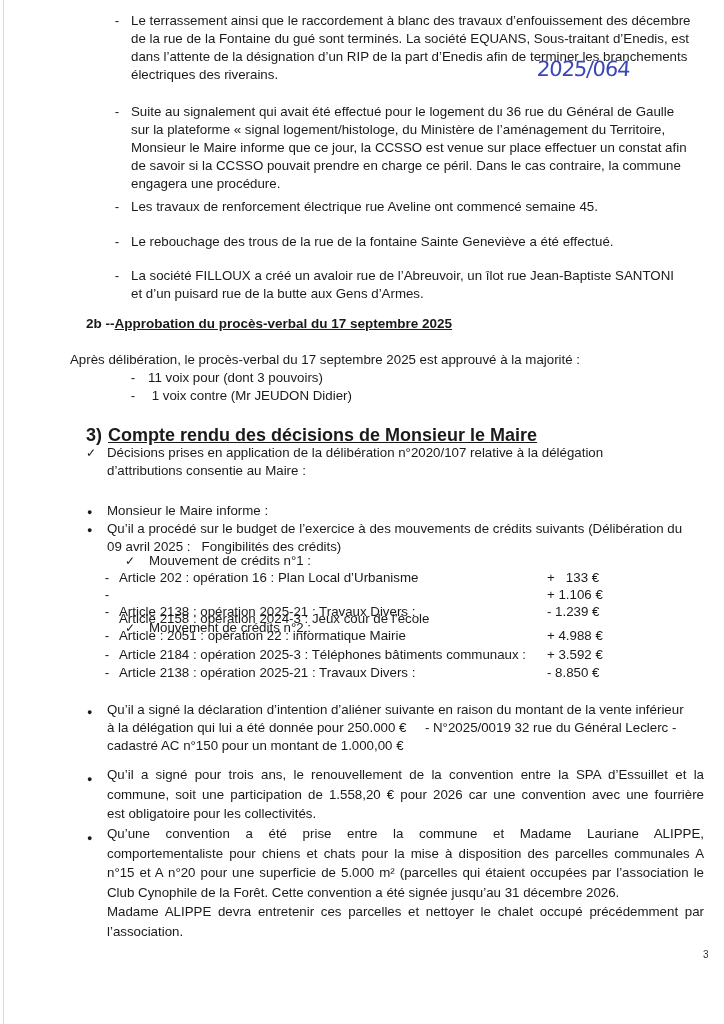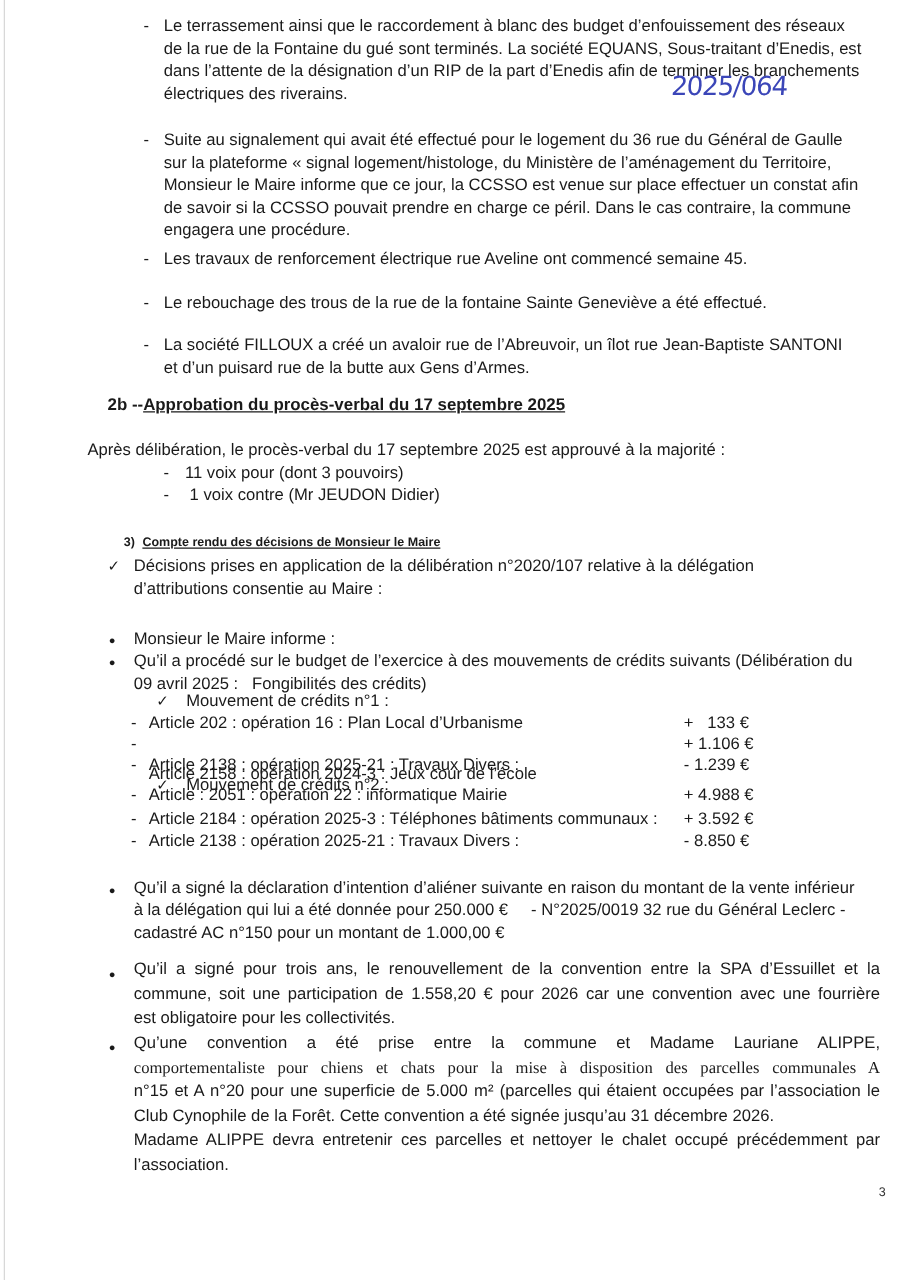--- a/index.html
+++ b/index.html
@@ -10,37 +10,37 @@
   .edge-line { position: absolute; left: 3px; top: 0; width: 1px; height: 1024px; background: #d8d8d8; }
   .abs { position: absolute; }
   .dash { position: absolute; width: 10px; text-align: center; }
   .para { position: absolute; text-align: justify; }
   .handwritten {
     position: absolute; left: 537px; top: 60px; color: #3b46b8;
     font-family: "DejaVu Sans", sans-serif; font-size: 21px; letter-spacing: -1px; transform: skewX(-4deg);
   }
   .heading-2b { position: absolute; left: 86px; top: 315px; font-weight: bold; font-size: 13.5px; }
   .heading-2b .ul { text-decoration: underline; }
-  .heading-3 { position: absolute; left: 86px; top: 426px; font-weight: bold; font-size: 10px; margin-left: 13px; }
+  .heading-3 { position: absolute; left: 86px; top: 426px; font-weight: bold; font-size: 18px; }
   .heading-3 .ul { text-decoration: underline; margin-left: 6px; }
   .check { position: absolute; font-size: 12px; }
   .bullet { position: absolute; font-size: 9px; }
   .amount { position: absolute; left: 547px; white-space: pre; }
   .pagenum { position: absolute; left: 703px; top: 946px; font-size: 10px; color: #333; }
 </style>
 </head>
 <body>
 
 <div class="edge-line"></div>
 
 <div>
 
   <span class="dash abs" style="left:112px;top:12px;">-</span>
   <div class="para" style="left:131px;top:12px;width:572px;">
-    <div>Le terrassement ainsi que le raccordement à blanc des budget d’enfouissement des réseaux</div>
+    <div>Le terrassement ainsi que le raccordement à blanc des travaux d’enfouissement des décembre</div>
     <div>de la rue de la Fontaine du gué sont terminés. La société EQUANS, Sous-traitant d’Enedis, est</div>
     <div>dans l’attente de la désignation d’un RIP de la part d’Enedis afin de terminer les branchements</div>
     <div>électriques des riverains.</div>
   </div>
 
   <span class="dash abs" style="left:112px;top:103px;">-</span>
   <div class="para" style="left:131px;top:103px;width:572px;">
     <div>Suite au signalement qui avait été effectué pour le logement du 36 rue du Général de Gaulle</div>
     <div>sur la plateforme « signal logement/histologe, du Ministère de l’aménagement du Territoire,</div>
     <div>Monsieur le Maire informe que ce jour, la CCSSO est venue sur place effectuer un constat afin</div>
@@ -134,20 +134,20 @@
 <span class="bullet" style="left:87px;top:770px;">●</span>
 <div class="para" style="left:107px;top:765px;width:597px;line-height:19.5px;">
   <div style="text-align-last:justify;">Qu’il a signé pour trois ans, le renouvellement de la convention entre la SPA d’Essuillet et la</div>
   <div style="text-align-last:justify;">commune, soit une participation de 1.558,20 € pour 2026 car une convention avec une fourrière</div>
   <div>est obligatoire pour les collectivités.</div>
 </div>
 
 <span class="bullet" style="left:87px;top:829px;">●</span>
 <div class="para" style="left:107px;top:824px;width:597px;line-height:19.5px;">
   <div style="text-align-last:justify;">Qu’une convention a été prise entre la commune et Madame Lauriane ALIPPE,</div>
-  <div style="text-align-last:justify;font-family:Liberation Serif, serif;">comportementaliste pour chiens et chats pour la mise à disposition des parcelles communales A</div>
+  <div style="text-align-last:justify;">comportementaliste pour chiens et chats pour la mise à disposition des parcelles communales A</div>
   <div style="text-align-last:justify;">n°15 et A n°20 pour une superficie de 5.000 m² (parcelles qui étaient occupées par l’association le</div>
   <div>Club Cynophile de la Forêt. Cette convention a été signée jusqu’au 31 décembre 2026.</div>
   <div style="text-align-last:justify;">Madame ALIPPE devra entretenir ces parcelles et nettoyer le chalet occupé précédemment par</div>
   <div>l’association.</div>
 </div>
 
 <div class="pagenum">3</div>
 
 </body></html>

